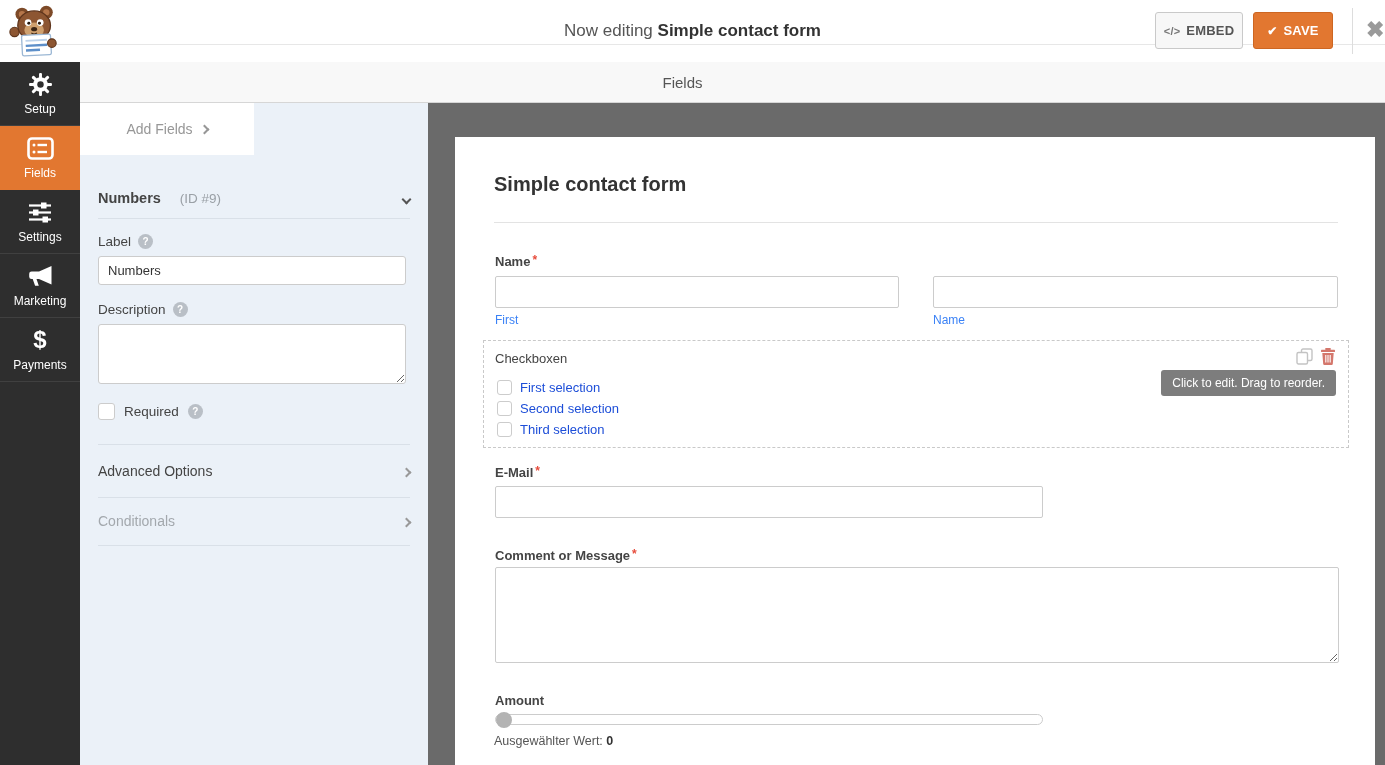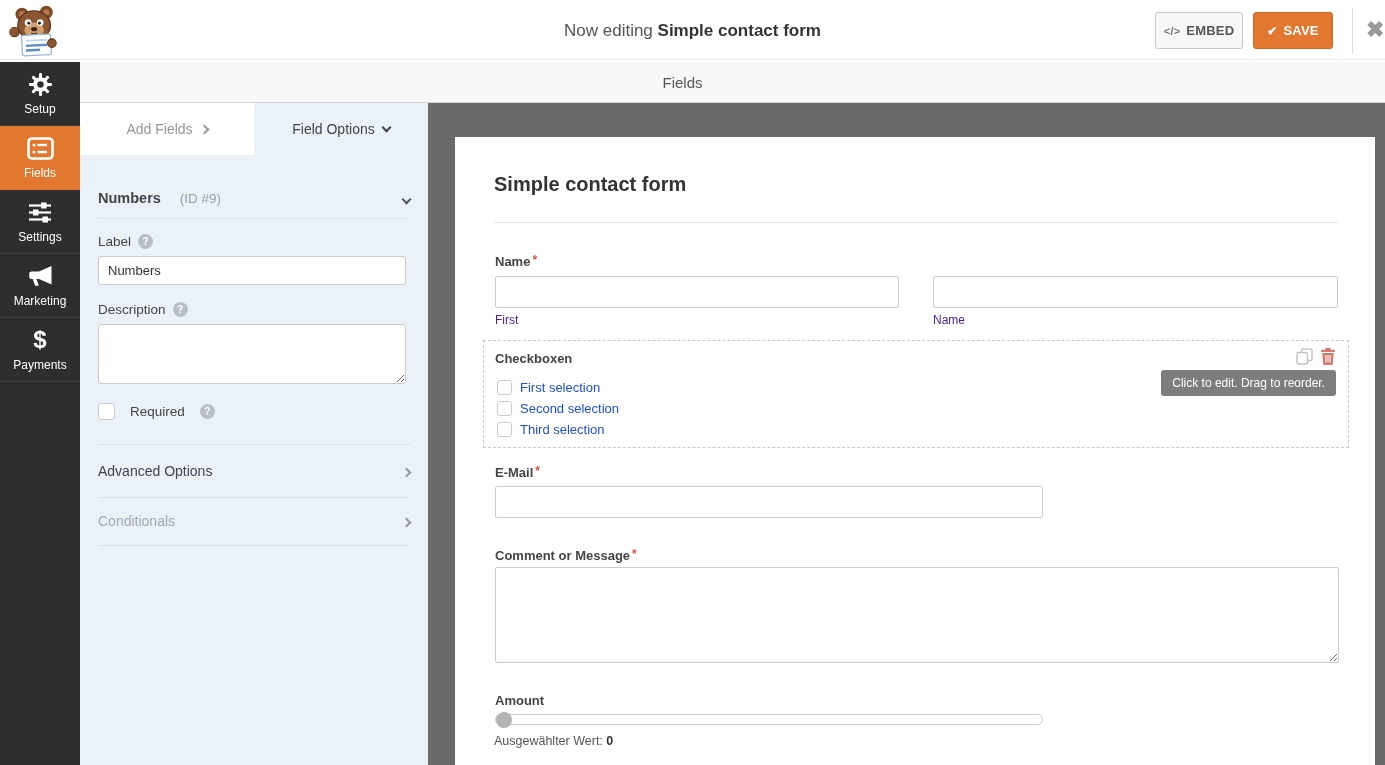--- a/index.html
+++ b/index.html
@@ -1,21 +1,21 @@
 <!DOCTYPE html>
 <html><head>
 <meta charset="utf-8">
 <style>
   * { box-sizing: border-box; margin: 0; padding: 0; }
   html,body { width:1385px; height:765px; overflow:hidden; }
   body { font-family:"Liberation Sans", sans-serif; background:#fff; }
   #app { position:relative; width:1385px; height:765px; overflow:hidden; }
 
   
-  .topbar { position:absolute; left:0; top:0; width:1385px; height:60px; background:#fff; border-bottom:1px solid #e7e7e7; z-index:30; }
+  .topbar { position:absolute; left:0; top:0; width:1385px; height:45px; background:#fff; border-bottom:1px solid #e7e7e7; z-index:30; }
   .logo { position:absolute; left:8px; top:3px; width:56px; height:56px; }
   .topbar-title { position:absolute; left:0; right:0; top:21px; text-align:center; font-size:17px; color:#555; }
   .topbar-title b { color:#333; font-weight:bold; }
   .btn { position:absolute; top:12px; height:37px; border-radius:3px; font-size:13px; font-weight:bold; display:flex; align-items:center; justify-content:center; cursor:pointer; letter-spacing:.2px; }
   .btn-embed { left:1155px; width:88px; background:#f7f7f7; border:1px solid #c9c9c9; color:#555; gap:6px; }
   .btn-embed .code { font-size:11px; font-weight:bold; color:#777; }
   .btn-save { left:1253px; width:80px; background:#e27730; border:1px solid #cd6622; color:#fff; gap:6px; }
   .btn-save .check { font-size:12px; }
   .topbar-divider { position:absolute; left:1352px; top:8px; width:1px; height:46px; background:#ddd; }
   .close-x { position:absolute; left:1366px; top:17px; font-size:22px; font-weight:bold; color:#9a9a9a; cursor:pointer; line-height:1.2; }
@@ -43,39 +43,39 @@
   .chev.down  { transform:rotate(45deg); margin-top:-4px; }
   .op-heading { position:absolute; left:18px; top:86px; width:312px; display:flex; align-items:center; cursor:pointer; }
   .op-heading .t { font-size:14.5px; font-weight:bold; color:#444; }
   .op-heading .id { font-size:13.5px; color:#9aa0a6; margin-left:19px; }
   .op-heading .chevwrap { margin-left:auto; color:#555; }
   .op-div { position:absolute; left:18px; width:312px; height:1px; background:#d9e0e8; }
   .op-label { position:absolute; left:18px; display:flex; align-items:center; gap:7px; font-size:13.5px; color:#444; }
   .help { width:15px; height:15px; border-radius:50%; background:#b9bfc6; color:#fff; font-size:10px; font-weight:bold; display:inline-flex; align-items:center; justify-content:center; cursor:pointer; }
   .op-input { position:absolute; left:18px; width:308px; height:29px; border:1px solid #ccc; border-radius:3px; background:#fff; font-size:13px; color:#333; padding:0 9px; font-family:"Liberation Sans",sans-serif; }
   .op-textarea { position:absolute; left:18px; width:308px; height:60px; border:1px solid #ccc; border-radius:3px; background:#fff; resize:both; font-family:"Liberation Sans",sans-serif; font-size:13px; padding:6px 9px; }
-  .op-required { position:absolute; left:18px; top:300px; display:flex; align-items:center; gap:15px; }
+  .op-required { position:absolute; left:18px; top:300px; display:flex; align-items:center; gap:9px; }
   .cbx { width:17px; height:17px; border:1px solid #ccc; border-radius:3px; background:#fff; cursor:pointer; }
   .op-required .lbl { font-size:13.5px; color:#444; }
   .op-section { position:absolute; left:18px; width:312px; display:flex; align-items:center; cursor:pointer; font-size:14px; }
   .op-section .chevwrap { margin-left:auto; color:#999; }
   .op-section.enabled { color:#444; }
   .op-section.disabled { color:#a3a8ad; }
 
   
   .preview { position:absolute; left:428px; top:103px; width:957px; height:662px; background:#6a6a6a; }
   .form-canvas { position:absolute; left:27px; top:34px; width:920px; height:628px; background:#fff; }
   .form-title { position:absolute; left:39px; top:36px; font-size:20px; font-weight:bold; color:#333; }
   .fc-div { position:absolute; left:39px; top:85px; width:844px; height:1px; background:#e3e3e3; }
   .f-label { position:absolute; font-size:13px; font-weight:bold; color:#444; }
   .f-label .req { color:#e74c3c; margin-left:2px; font-size:12px; vertical-align:2px; }
   .f-input { position:absolute; height:32px; border:1px solid #ccc; border-radius:2px; background:#fff; font-size:13px; padding:0 8px; font-family:"Liberation Sans",sans-serif; }
-  .f-sub { position:absolute; font-size:12px; color:#4c1d95; }
+  .f-sub { position:absolute; font-size:12px; color:#3b82f6; }
   .cb-field { position:absolute; left:28px; top:203px; width:866px; height:108px; border:1px dashed #c9c9c9; background:#fff; cursor:pointer; }
-  .cb-field .cbf-label { position:absolute; left:11px; top:10px; font-size:13px; font-weight:bold; color:#444; }
+  .cb-field .cbf-label { position:absolute; left:11px; top:10px; font-size:13px; font-weight:normal; color:#444; }
   .cbf-icons { position:absolute; right:13px; top:7px; display:flex; gap:8px; }
   .cbf-icons svg { cursor:pointer; }
   .cb-tooltip { position:absolute; right:12px; top:29px; background:#7d7d7d; color:#fff; font-size:12px; padding:6px 11px; border-radius:3px; white-space:nowrap;margin-left:45px; }
   .cb-row { position:absolute; left:13px; display:flex; align-items:center; gap:8px; }
   .cb-box { width:15px; height:15px; border:1px solid #ccc; border-radius:3px; background:#fff; }
   .cb-row .t { font-size:13px; color:#1d4ed8; }
   .f-textarea { position:absolute; left:40px; top:430px; width:844px; height:96px; border:1px solid #ccc; border-radius:2px; resize:both; font-family:"Liberation Sans",sans-serif; font-size:13px; padding:6px 8px; }
   .slider-track { position:absolute; left:40px; top:577px; width:548px; height:11px; border:1px solid #ccc; border-radius:6px; background:#fff; cursor:pointer; }
   .slider-handle { position:absolute; left:0px; top:-3px; width:16px; height:16px; border-radius:50%; background:#b3b3b3; cursor:grab; }
   .slider-value { position:absolute; left:39px; top:597px; font-size:12.5px; color:#555; }
@@ -186,24 +186,20 @@
 
   <div class="fields-toolbar">
     <div class="tb-title">Fields</div>
   </div>
 
   <div class="options-panel">
     <div class="op-tabs">
       <div class="op-tab addfields">
         <span>Add Fields</span>
         <span class="chev right"></span>
-      </div>
-      <div class="op-tab fieldoptions">
-        <span>Field Options</span>
-        <span class="chev down"></span>
       </div>
     </div>
 
     <div class="op-heading">
       <span class="t">Numbers</span>
       <span class="id">(ID #9)</span>
       <span class="chevwrap"><span class="chev down"></span></span>
     </div>
     <div class="op-div" style="top:115px"></div>
 

